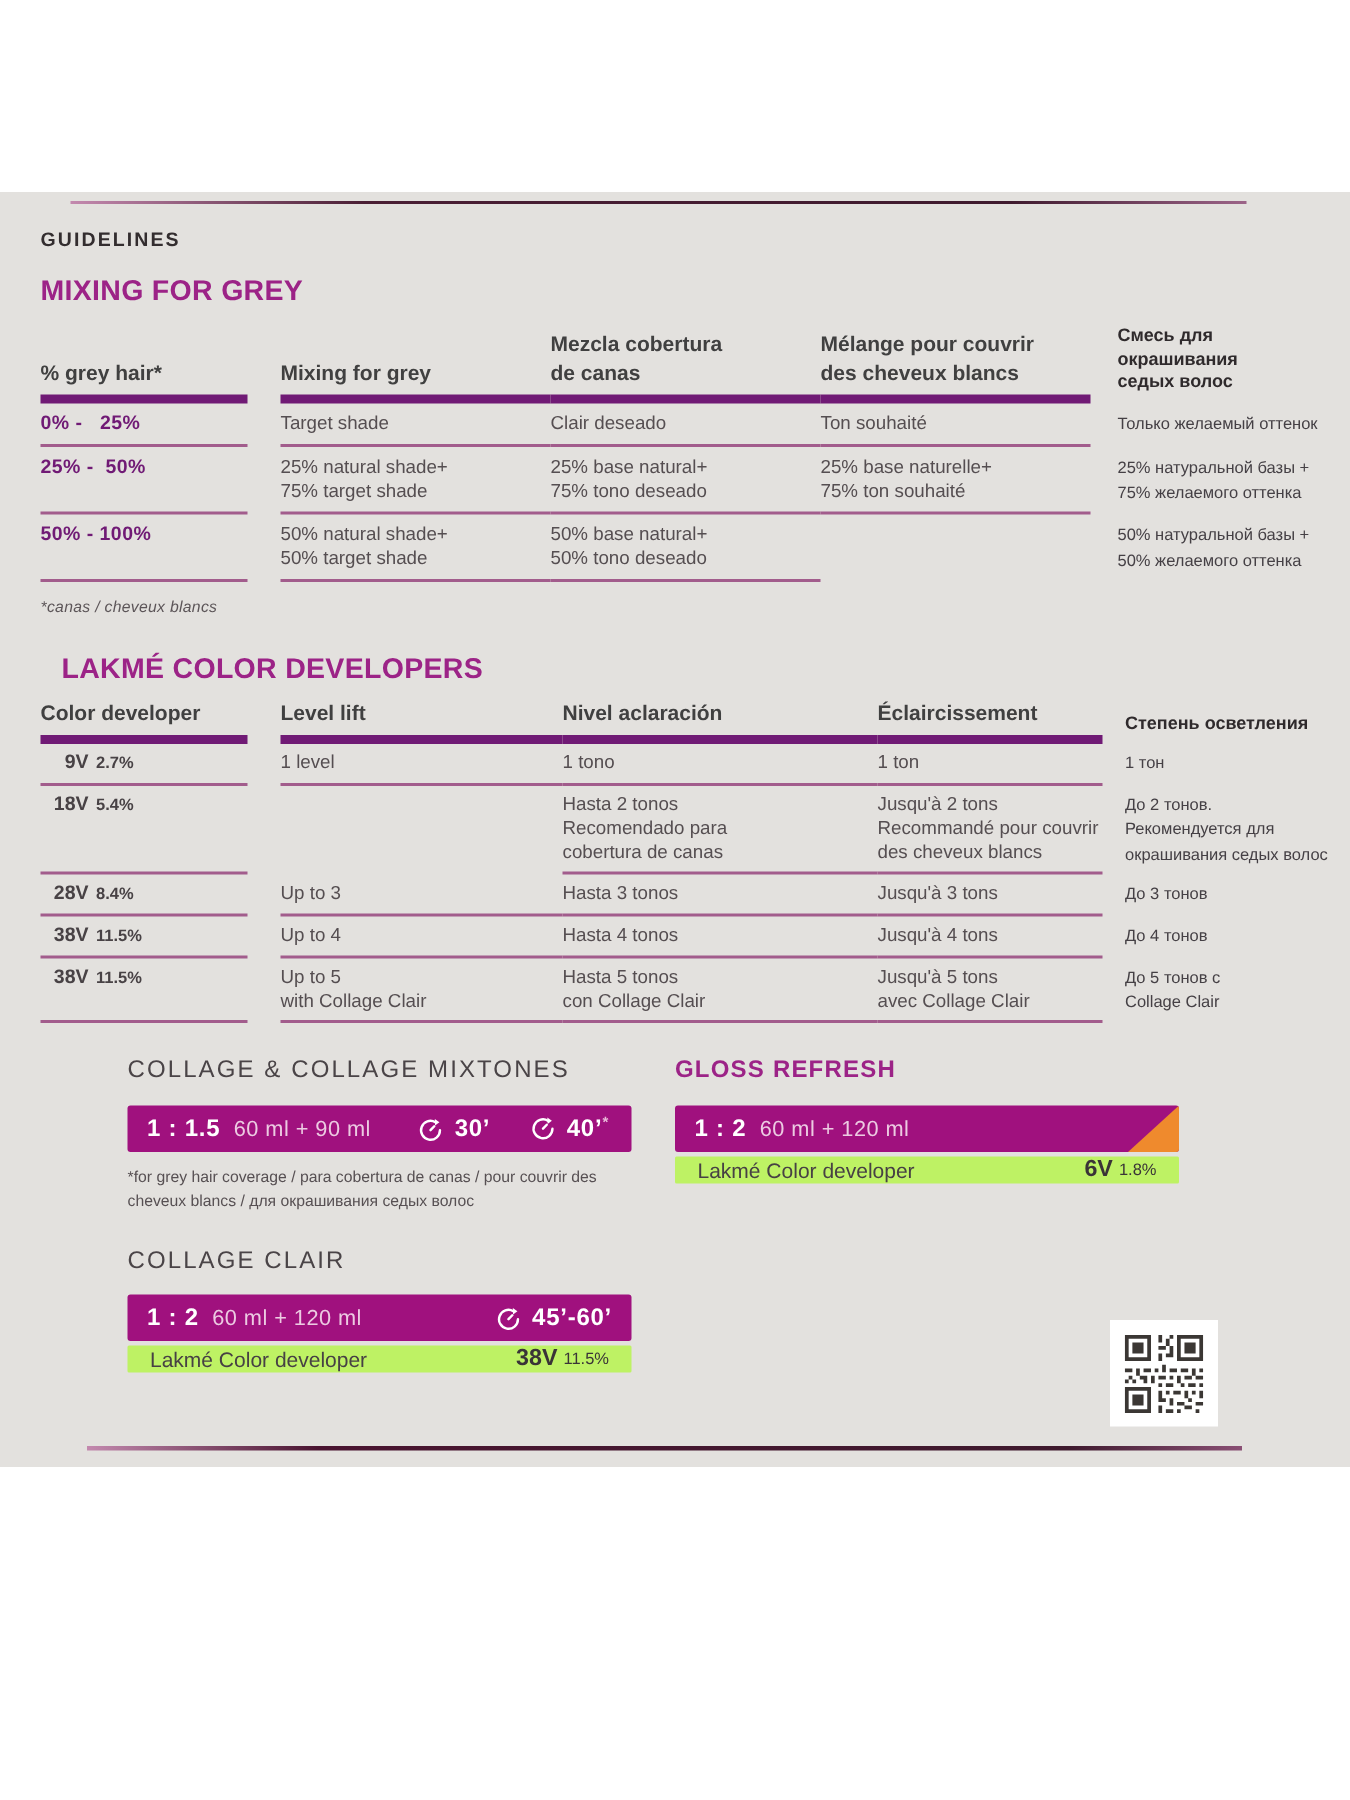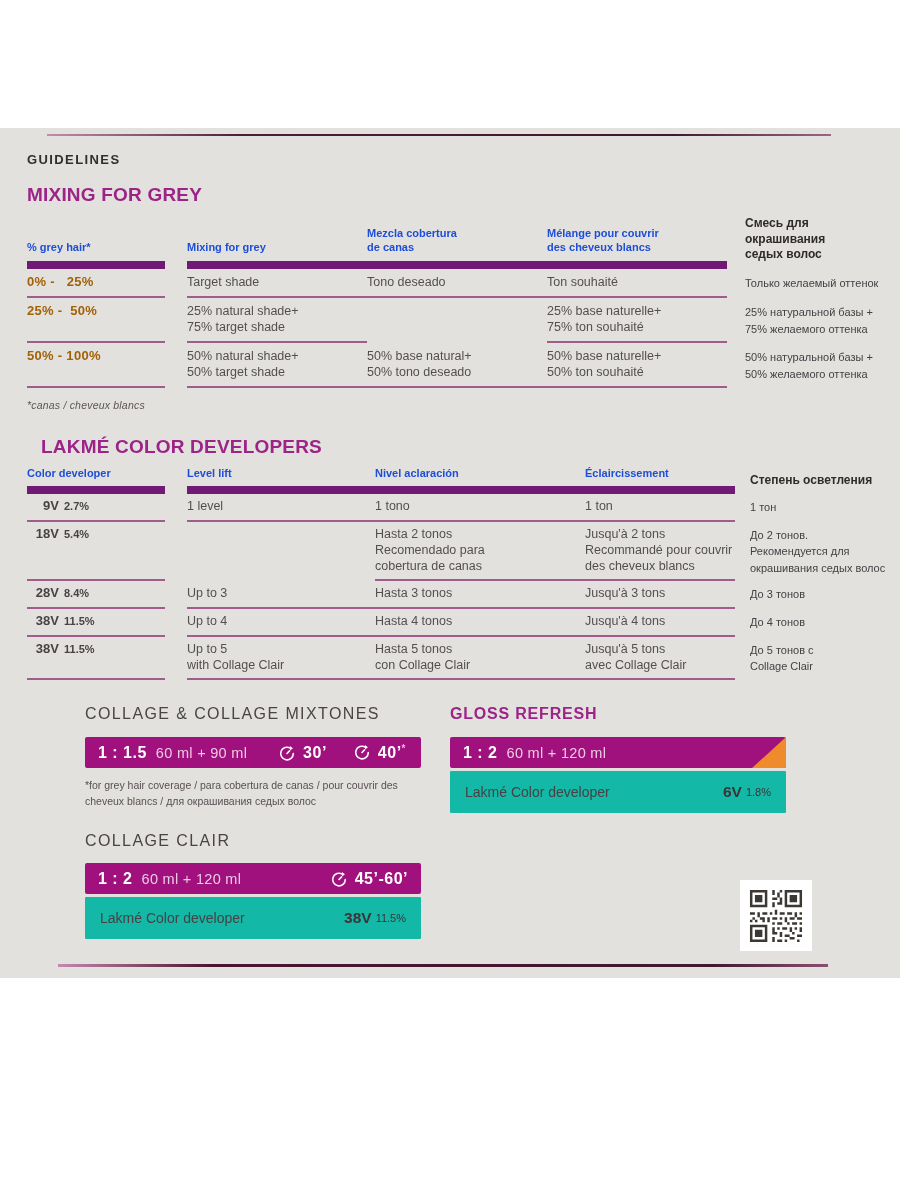--- a/index.html
+++ b/index.html
@@ -21,27 +21,27 @@
   #dev-block{position:absolute;left:27px;top:338px;}
 
   .tbl{display:grid;grid-auto-flow:row;}
   .tbl1{grid-template-columns:138px 22px 180px 180px 180px 18px 146px;}
   .tbl2{grid-template-columns:138px 22px 188px 210px 150px 15px 140px;}
   .cell-1{grid-column:1;}
   .cell-2{grid-column:3;}
   .cell-3{grid-column:4;}
   .cell-4{grid-column:5;}
   .cell-5{grid-column:7;}
-  .h{font-weight:bold;font-size:11px;line-height:1.3;color:#1d4ed8;align-self:end;
-     padding-bottom:6px;border-bottom:8px solid #701a75;white-space:pre-line;}
+  .h{font-weight:bold;font-size:14px;line-height:1.3;color:#404040;align-self:end;
+     padding-bottom:6px;border-bottom:6px solid #701a75;white-space:pre-line;}
   .h.cell-5{border-bottom:none;font-size:12px;color:#2f2a2c;}
   .c{font-size:12.5px;line-height:1.28;color:#554e51;padding:5px 0 6px;
      border-bottom:2px solid #a25c8c;white-space:pre-line;}
   .c.cell-5{border-bottom:none;font-size:11px;line-height:1.5;color:#454045;padding-top:6px;}
-  .tbl1 .c.cell-1{font-weight:bold;font-size:13px;color:#a16207;white-space:pre;letter-spacing:.3px;}
+  .tbl1 .c.cell-1{font-weight:bold;font-size:13px;color:#701a75;white-space:pre;letter-spacing:.3px;}
   .tbl2 .c{padding:4px 0 5px;}
   .tbl2 .c.cell-5{padding-top:5px;}
   .vol-v{display:inline-block;width:32px;text-align:right;font-weight:bold;font-size:13px;color:#484245;}
   .vol-p{font-weight:bold;font-size:11px;color:#484245;margin-left:5px;}
   .tbl-footnote{margin-top:11px;font-style:italic;font-size:10.5px;color:#5c5558;letter-spacing:.2px;}
 
   .sub-title{font-size:16px;color:#4a4447;letter-spacing:1.4px;}
   .sub-title.magenta{color:#9c2387;font-weight:bold;letter-spacing:.8px;}
   #cm-title{position:absolute;left:85px;top:577px;}
   #gr-title{position:absolute;left:450px;top:577px;}
@@ -55,21 +55,21 @@
   .ratio{font-weight:bold;font-size:16px;letter-spacing:.5px;}
   .vols{font-size:14.5px;color:#eccbe2;margin-left:9px;letter-spacing:.3px;}
   .tgroup{display:flex;align-items:center;margin-left:auto;}
   .tgroup.second{margin-left:26px;margin-right:2px;align-items:center;}
   .time{font-weight:bold;font-size:16px;letter-spacing:.5px;margin-left:7px;}
   .time sup{font-size:10px;color:#e9bcd9;}
   .timer-icon{width:18px;height:18px;display:block;}
   .tri{position:absolute;right:0;top:0;width:34px;height:31px;background:#ef8a2d;
     clip-path:polygon(100% 0,100% 100%,0 100%);}
 
-  .devrow{position:absolute;height:42px;width:336px;background:#14b8a6;
+  .devrow{position:absolute;height:18px;width:336px;background:#bef264;
     display:flex;align-items:center;padding:0 15px;box-sizing:border-box;
     font-size:14px;color:#474144;border-radius:1px;}
   #gr-dev{left:450px;top:643px;}
   #cc-dev{left:85px;top:769px;}
   .dev-val{margin-left:auto;font-weight:bold;font-size:15.5px;color:#3a3437;}
   .dev-pct{font-weight:normal;font-size:11px;color:#3a3437;margin-left:4px;}
 
   .footnote2{position:absolute;left:85px;top:650px;width:332px;font-size:10.5px;
     line-height:1.5;color:#575053;}
   .footnote2 .lat{}
@@ -96,39 +96,39 @@
       <div class="h cell-2">Mixing for grey</div>
       <div class="h cell-3">Mezcla cobertura
 de canas</div>
       <div class="h cell-4">Mélange pour couvrir
 des cheveux blancs</div>
       <div class="h cell-5">Смесь для окрашивания
 седых волос</div>
 
       <div class="c cell-1">0% -   25%</div>
       <div class="c cell-2">Target shade</div>
-      <div class="c cell-3">Tono deseado</div>
+      <div class="c cell-3">Clair deseado</div>
       <div class="c cell-4">Ton souhaité</div>
       <div class="c cell-5">Только желаемый оттенок</div>
 
       <div class="c cell-1">25% -  50%</div>
       <div class="c cell-2">25% natural shade+
 75% target shade</div>
+      <div class="c cell-3">25% base natural+
+75% tono deseado</div>
       <div class="c cell-4">25% base naturelle+
 75% ton souhaité</div>
       <div class="c cell-5">25% натуральной базы +
 75% желаемого оттенка</div>
 
       <div class="c cell-1">50% - 100%</div>
       <div class="c cell-2">50% natural shade+
 50% target shade</div>
       <div class="c cell-3">50% base natural+
 50% tono deseado</div>
-      <div class="c cell-4">50% base naturelle+
-50% ton souhaité</div>
       <div class="c cell-5">50% натуральной базы +
 50% желаемого оттенка</div>
     </div>
     <div class="tbl-footnote">*canas / cheveux blancs</div>
   </div>
 
   <div class="sec-title" id="dev-title">LAKMÉ COLOR DEVELOPERS</div>
 
   <div id="dev-block">
     <div class="tbl tbl2">

